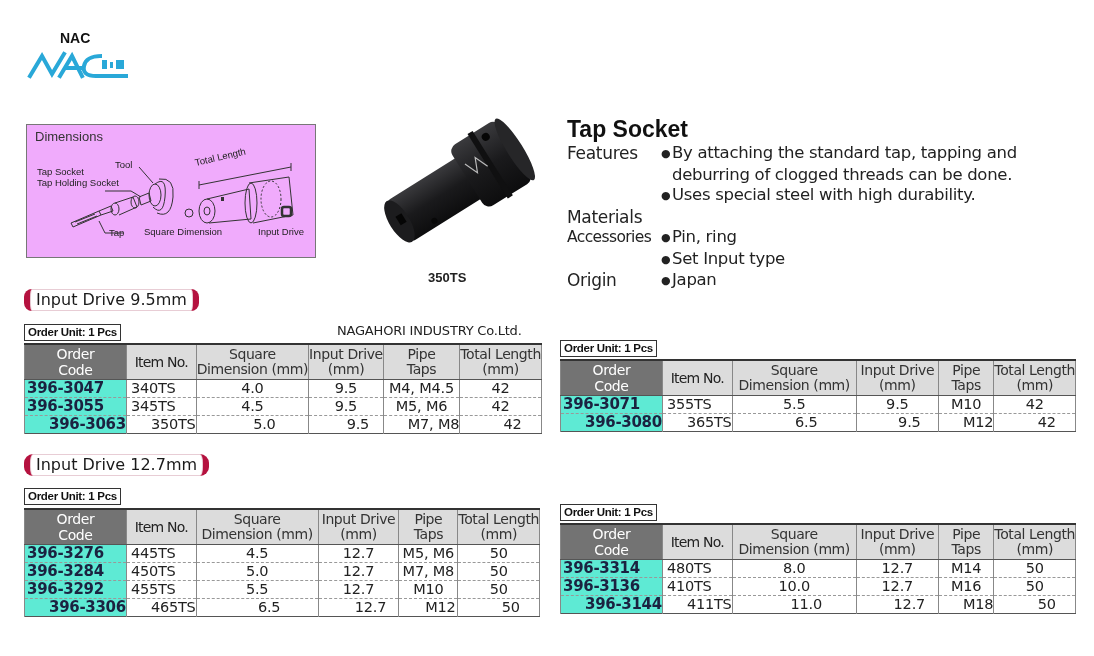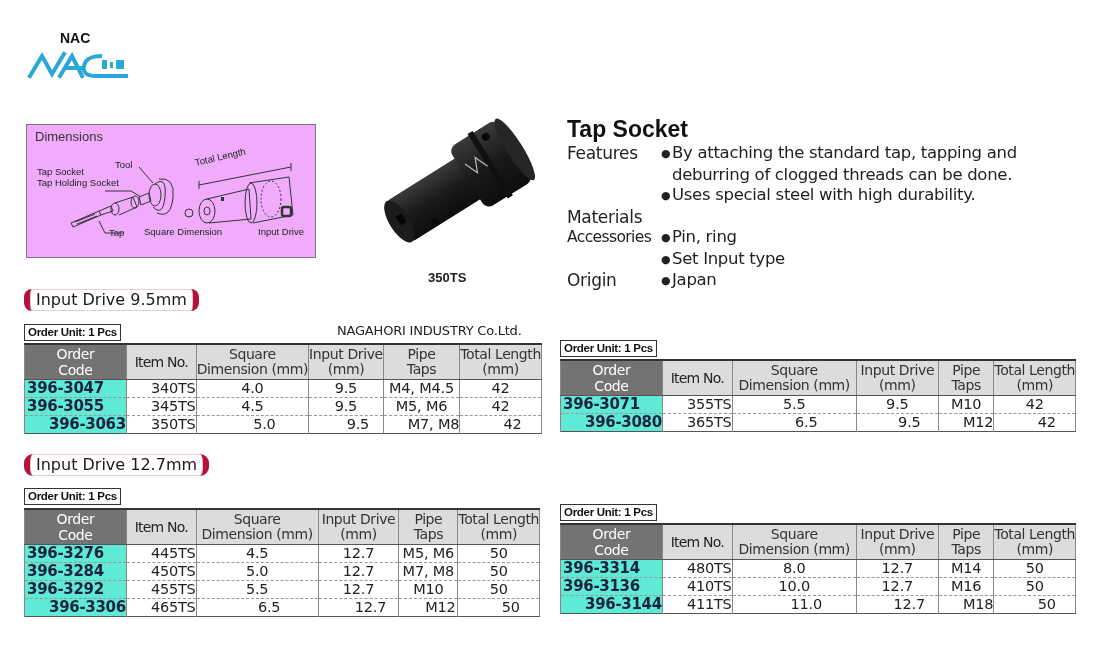--- a/index.html
+++ b/index.html
@@ -35,21 +35,21 @@
   .maker { font-size: 13px; font-family: "DejaVu Sans", sans-serif; color: #222; white-space: nowrap; letter-spacing: -0.2px; }
 
   
   table.spec { position: absolute; border-collapse: collapse; font-family: "DejaVu Sans", sans-serif; border-top: 2px solid #333; border-bottom: 1px solid #555; border-left: 1px solid #888; border-right: 1px solid #888; }
   table.spec th { background: #dcdcdc; font-weight: normal; color: #333; font-size: 14px; line-height: 15px; text-align: center; border-left: 1px solid #888; border-bottom: 1px solid #555; padding: 1px 0; letter-spacing: -0.4px; white-space: nowrap; }
   table.spec th.oc { background: #737373; color: #ffffff; font-size: 14px; line-height: 16px; }
   table.spec th.item { font-size: 14px; letter-spacing: -0.8px; color: #222; }
   table.spec td { font-size: 14.5px; line-height: 17px; height: 18px; text-align: center; color: #222; border-left: 1px solid #888; border-bottom: 1px dashed #999; padding: 0; white-space: nowrap; letter-spacing: -0.2px; }
   table.spec tr:last-child td { border-bottom: none; padding-left: 24px; }
   table.spec td.code { background: #5eead4; font-weight: bold; font-size: 15px; color: #1b2240; text-align: left; padding-left: 2px; letter-spacing: -0.3px; }
-  table.spec td.itemno { text-align: right; padding-left: 4px; }
+  table.spec td.itemno { text-align: left; padding-left: 4px; }
 </style>
 </head>
 <body>
 
 <div class="abs logo-top">NAC</div>
 <svg class="abs logo-mark" viewBox="0 0 104 30">
   <g fill="none" stroke="#29a8d8" stroke-width="4" stroke-linejoin="miter" stroke-linecap="square">
     <path d="M4 26 L16 6 L26 24 L38 4"></path>
     <path d="M34 26 L46 6 L56 26"></path>
     <path d="M40 18 L54 18"></path>

